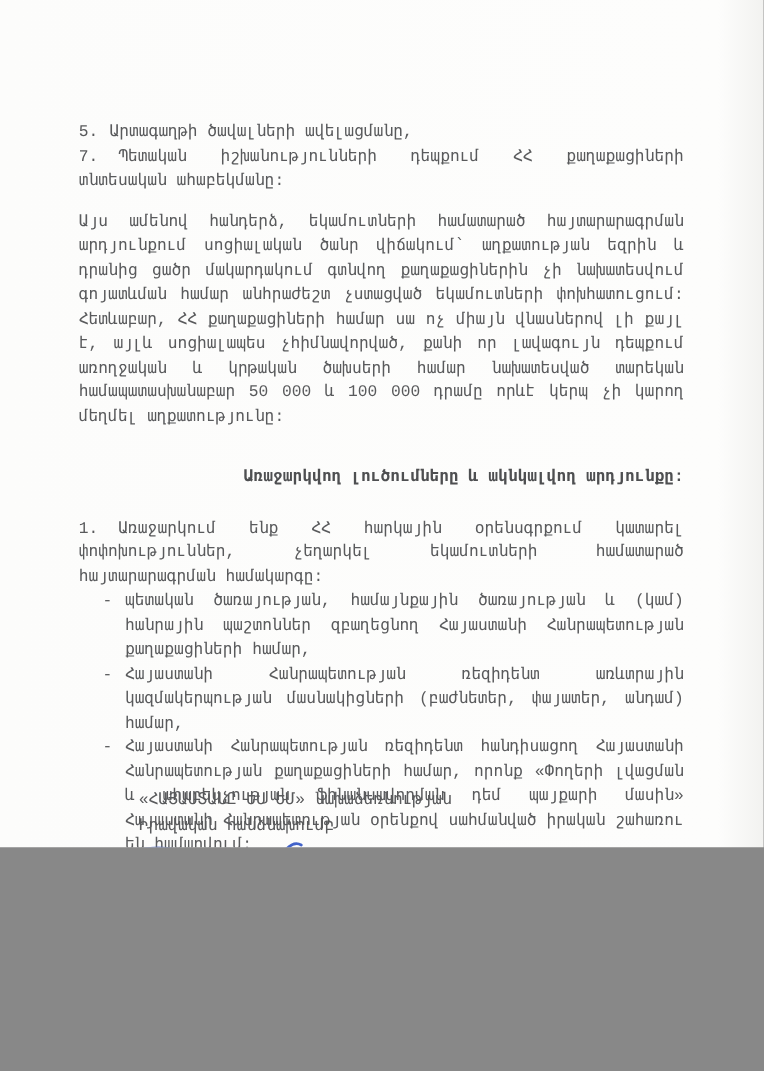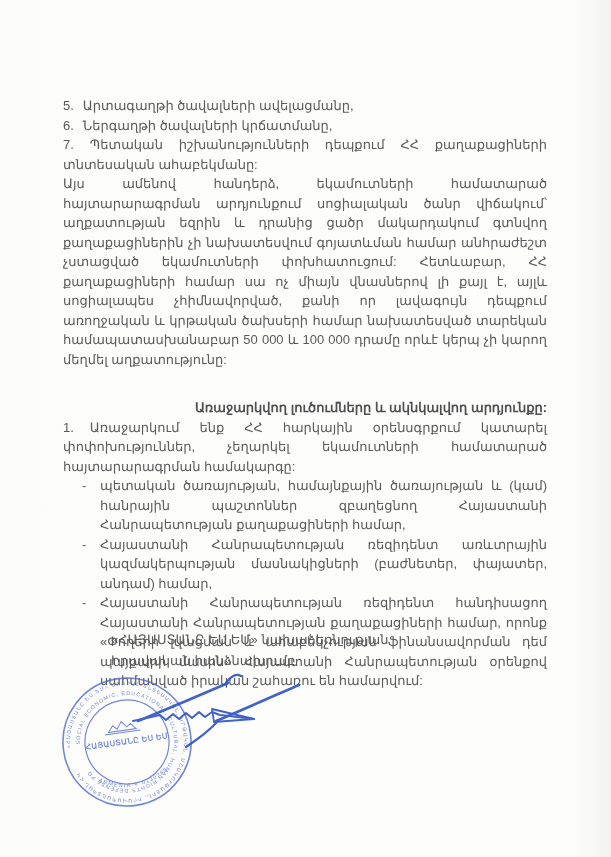--- a/index.html
+++ b/index.html
@@ -1,55 +1,52 @@
 <!DOCTYPE html>
 <html><head>
 <meta charset="utf-8">
 <style>
   html,body{margin:0;padding:0;background:#888;}
   .page{
     position:relative;
-    width:611px;height:857px;
+    width:611px;height:678px;
     background:linear-gradient(to right,#fcfcfb 0%,#fdfdfc 94%,#f2f2f0 100%);
-    font-family:Liberation Sans, sans-serif;
+    font-family:Liberation Mono, monospace;
     color:#595a5c;
     overflow:hidden;
   }
   .content{
     position:absolute;left:63px;top:96px;width:484px;
     font-size:13px;line-height:19.5px;
     text-align:justify;
   }
   .num-line{ text-align:left; }
   .num-line .num{ margin-right:9px; }
   .hang{ text-indent:0; text-align:justify; }
   .hang .num{ margin-right:16px; }
-  .para{ }
+  .para{ margin-top:13px; }
   .heading{ margin-top:29px; font-weight:bold; color:#4e4f51; text-align:right; }
-  .proposals{ }
+  .proposals{ margin-top:21px; }
   .bullet{ position:relative; padding-left:37px; }
   .bullet .dash{ position:absolute; left:19px; top:0; }
   .sign-block{
     position:absolute;left:63px;top:630px;width:430px;
     font-size:13px;line-height:20.5px;text-align:left;margin-left:48px;
   }
   .stamp-layer{ position:absolute; left:40px; top:662px; }
 </style>
 </head>
 <body>
 
 <div class="page">
 
   <div class="content">
 
     <div class="num-line">
       <span class="num">5.</span><span>Արտագաղթի ծավալների ավելացմանը,</span>
-    </div>
-    <div class="num-line">
-      <span class="num">6.</span><span>Ներգաղթի ծավալների կրճատմանը,</span>
     </div>
     <div class="hang">
       <span class="num">7.</span><span>Պետական իշխանությունների դեպքում ՀՀ քաղաքացիների տնտեսական ահաբեկմանը:</span>
     </div>
 
     <div class="para">Այս ամենով հանդերձ, եկամուտների համատարած հայտարարագրման արդյունքում սոցիալական ծանր վիճակում՝ աղքատության եզրին և դրանից ցածր մակարդակում գտնվող քաղաքացիներին չի նախատեսվում գոյատևման համար անհրաժեշտ չստացված եկամուտների փոխհատուցում: Հետևաբար, ՀՀ քաղաքացիների համար սա ոչ միայն վնասներով լի քայլ է, այլև սոցիալապես չհիմնավորված, քանի որ լավագույն դեպքում առողջական և կրթական ծախսերի համար նախատեսված տարեկան համապատասխանաբար 50 000 և 100 000 դրամը որևէ կերպ չի կարող մեղմել աղքատությունը:</div>
 
     <div class="heading">Առաջարկվող լուծումները և ակնկալվող արդյունքը:</div>
 
     <div class="proposals">

